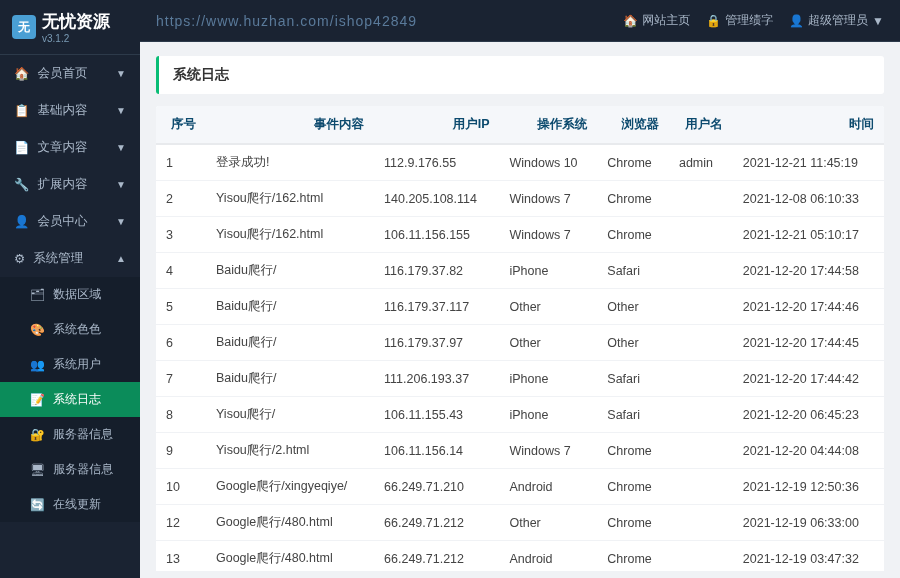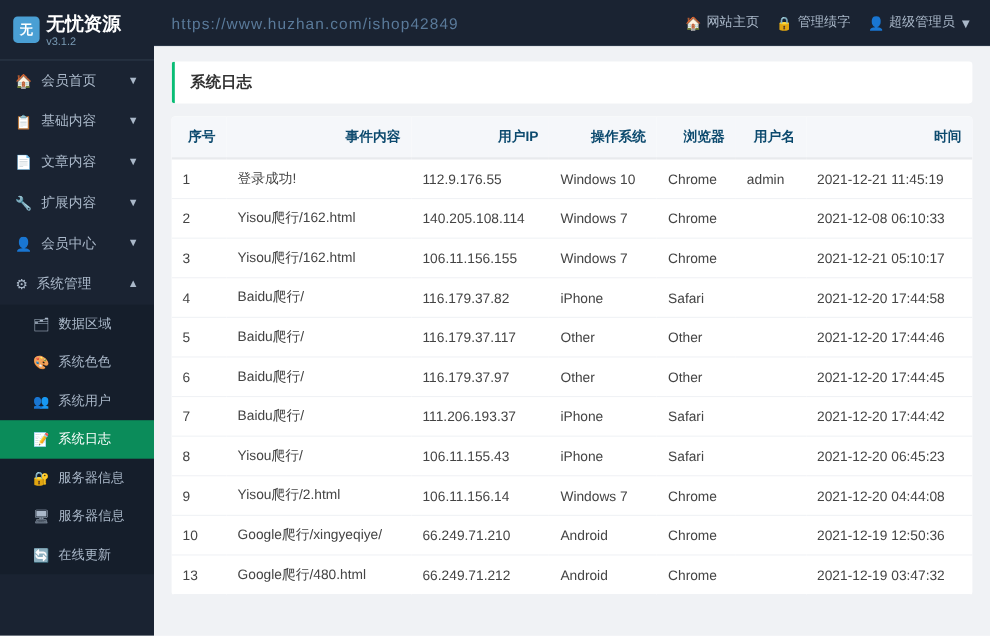--- a/index.html
+++ b/index.html
@@ -358,20 +358,29 @@
             <tr>
               <td>10</td>
               <td>Google爬行/xingyeqiye/</td>
               <td>66.249.71.210</td>
               <td>Android</td>
               <td>Chrome</td>
               <td></td>
               <td>2021-12-19 12:50:36</td>
             </tr>
             <tr>
+              <td>12</td>
+              <td>Google爬行/480.html</td>
+              <td>66.249.71.212</td>
+              <td>Other</td>
+              <td>Chrome</td>
+              <td></td>
+              <td>2021-12-19 06:33:00</td>
+            </tr>
+            <tr>
               <td>13</td>
               <td>Google爬行/480.html</td>
               <td>66.249.71.212</td>
               <td>Android</td>
               <td>Chrome</td>
               <td></td>
               <td>2021-12-19 03:47:32</td>
             </tr>
           </tbody>
       </table>

